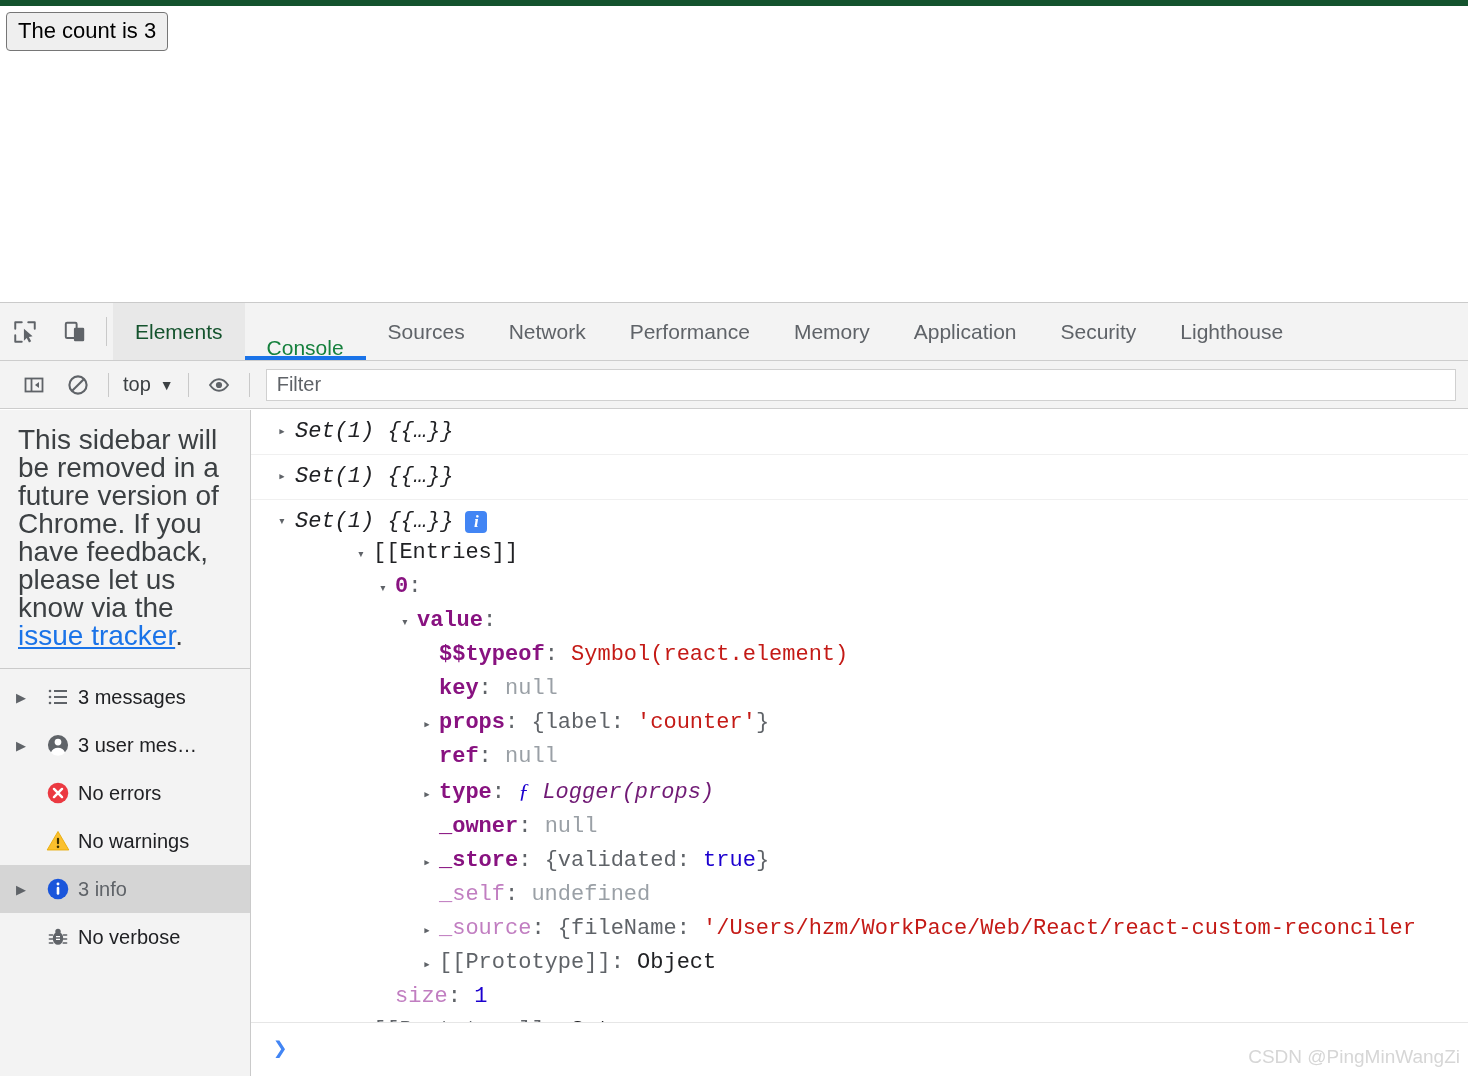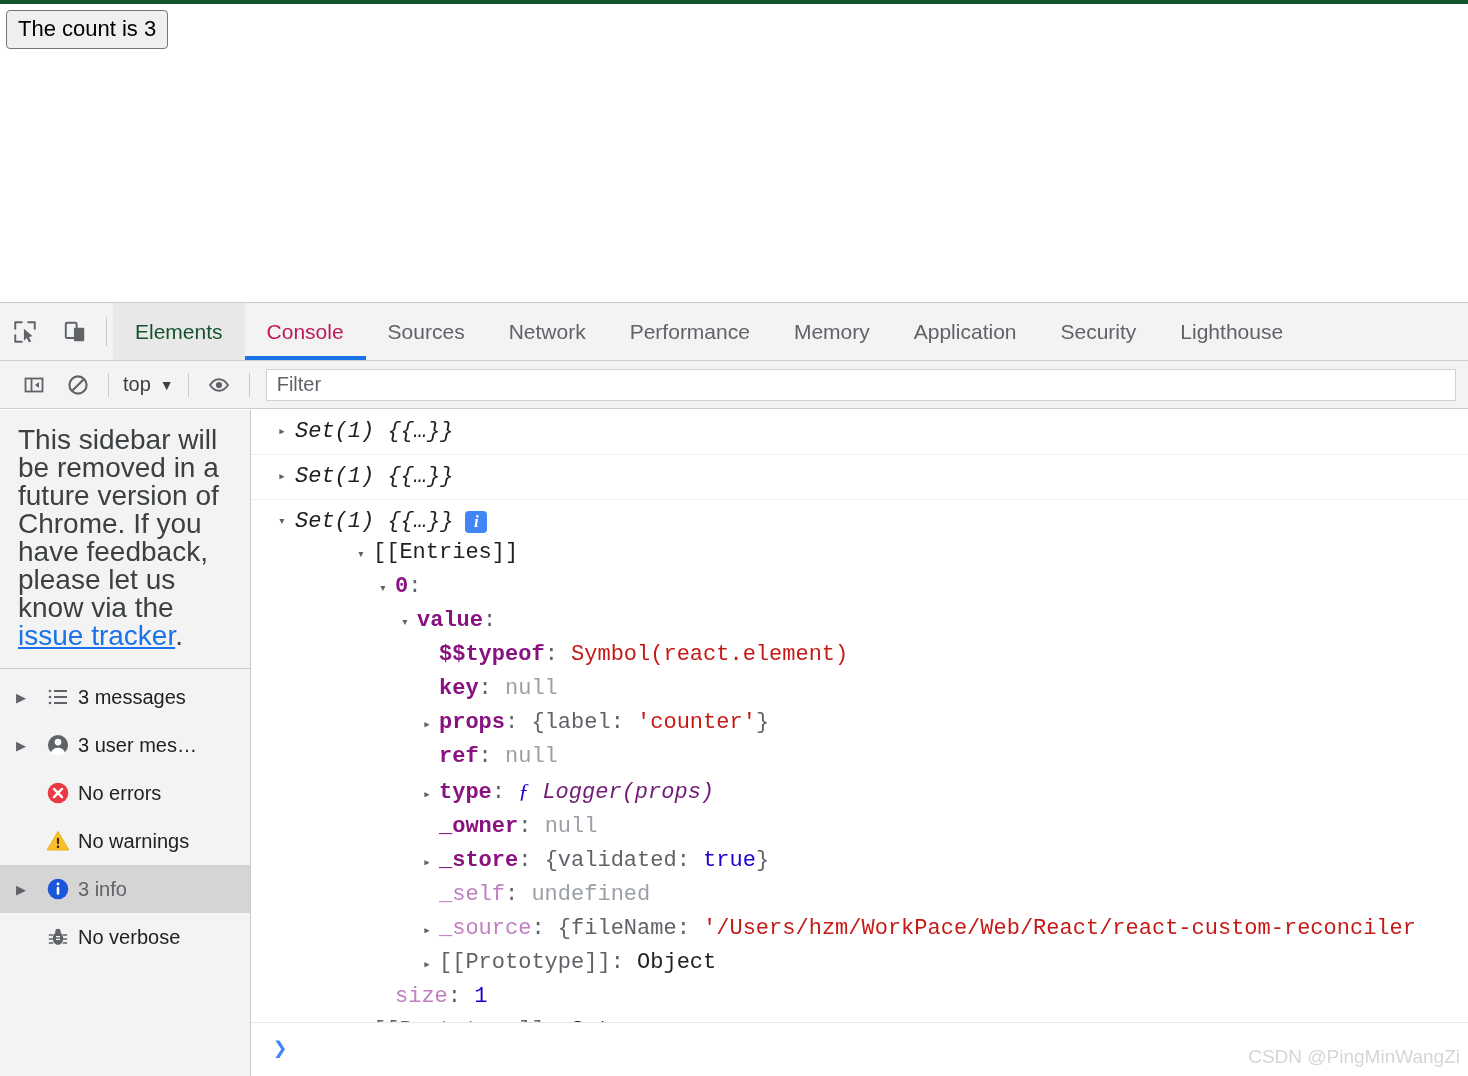--- a/index.html
+++ b/index.html
@@ -9,21 +9,21 @@
     overflow: hidden;
     background: #ffffff;
     font-family: "Liberation Sans", sans-serif;
   }
 
   
   #page-area {
     position: absolute;
     left: 0; top: 0; width: 1468px; height: 302px;
     background: #ffffff;
-    border-top: 4px solid #14532d;
+    border-top: 6px solid #14532d;
   }
   #count-button {
     position: absolute;
     left: 6px; top: 6px;
     padding: 5px 11px 6px 11px;
     font-family: "Liberation Sans", sans-serif;
     font-size: 22px;
     line-height: 26px;
     color: #000000;
     background: #efefef;
@@ -65,21 +65,21 @@
   .tab {
     display: flex; align-items: center;
     padding: 0 22px;
     font-size: 21px;
     color: #5f6368;
     white-space: nowrap;
     cursor: default;
     position: relative;
   }
   .tab.hovered { background: #e8e8e8; color: #14532d; }
-  .tab.active { color: #be185d; }
+  .tab.active { color: #15803d; align-items: flex-end; }
   .tab.active::after {
     content: "";
     position: absolute;
     left: 0; right: 0; bottom: 0;
     height: 4px;
     background: #1a73e8;
   }
 
   
   #filterbar {

